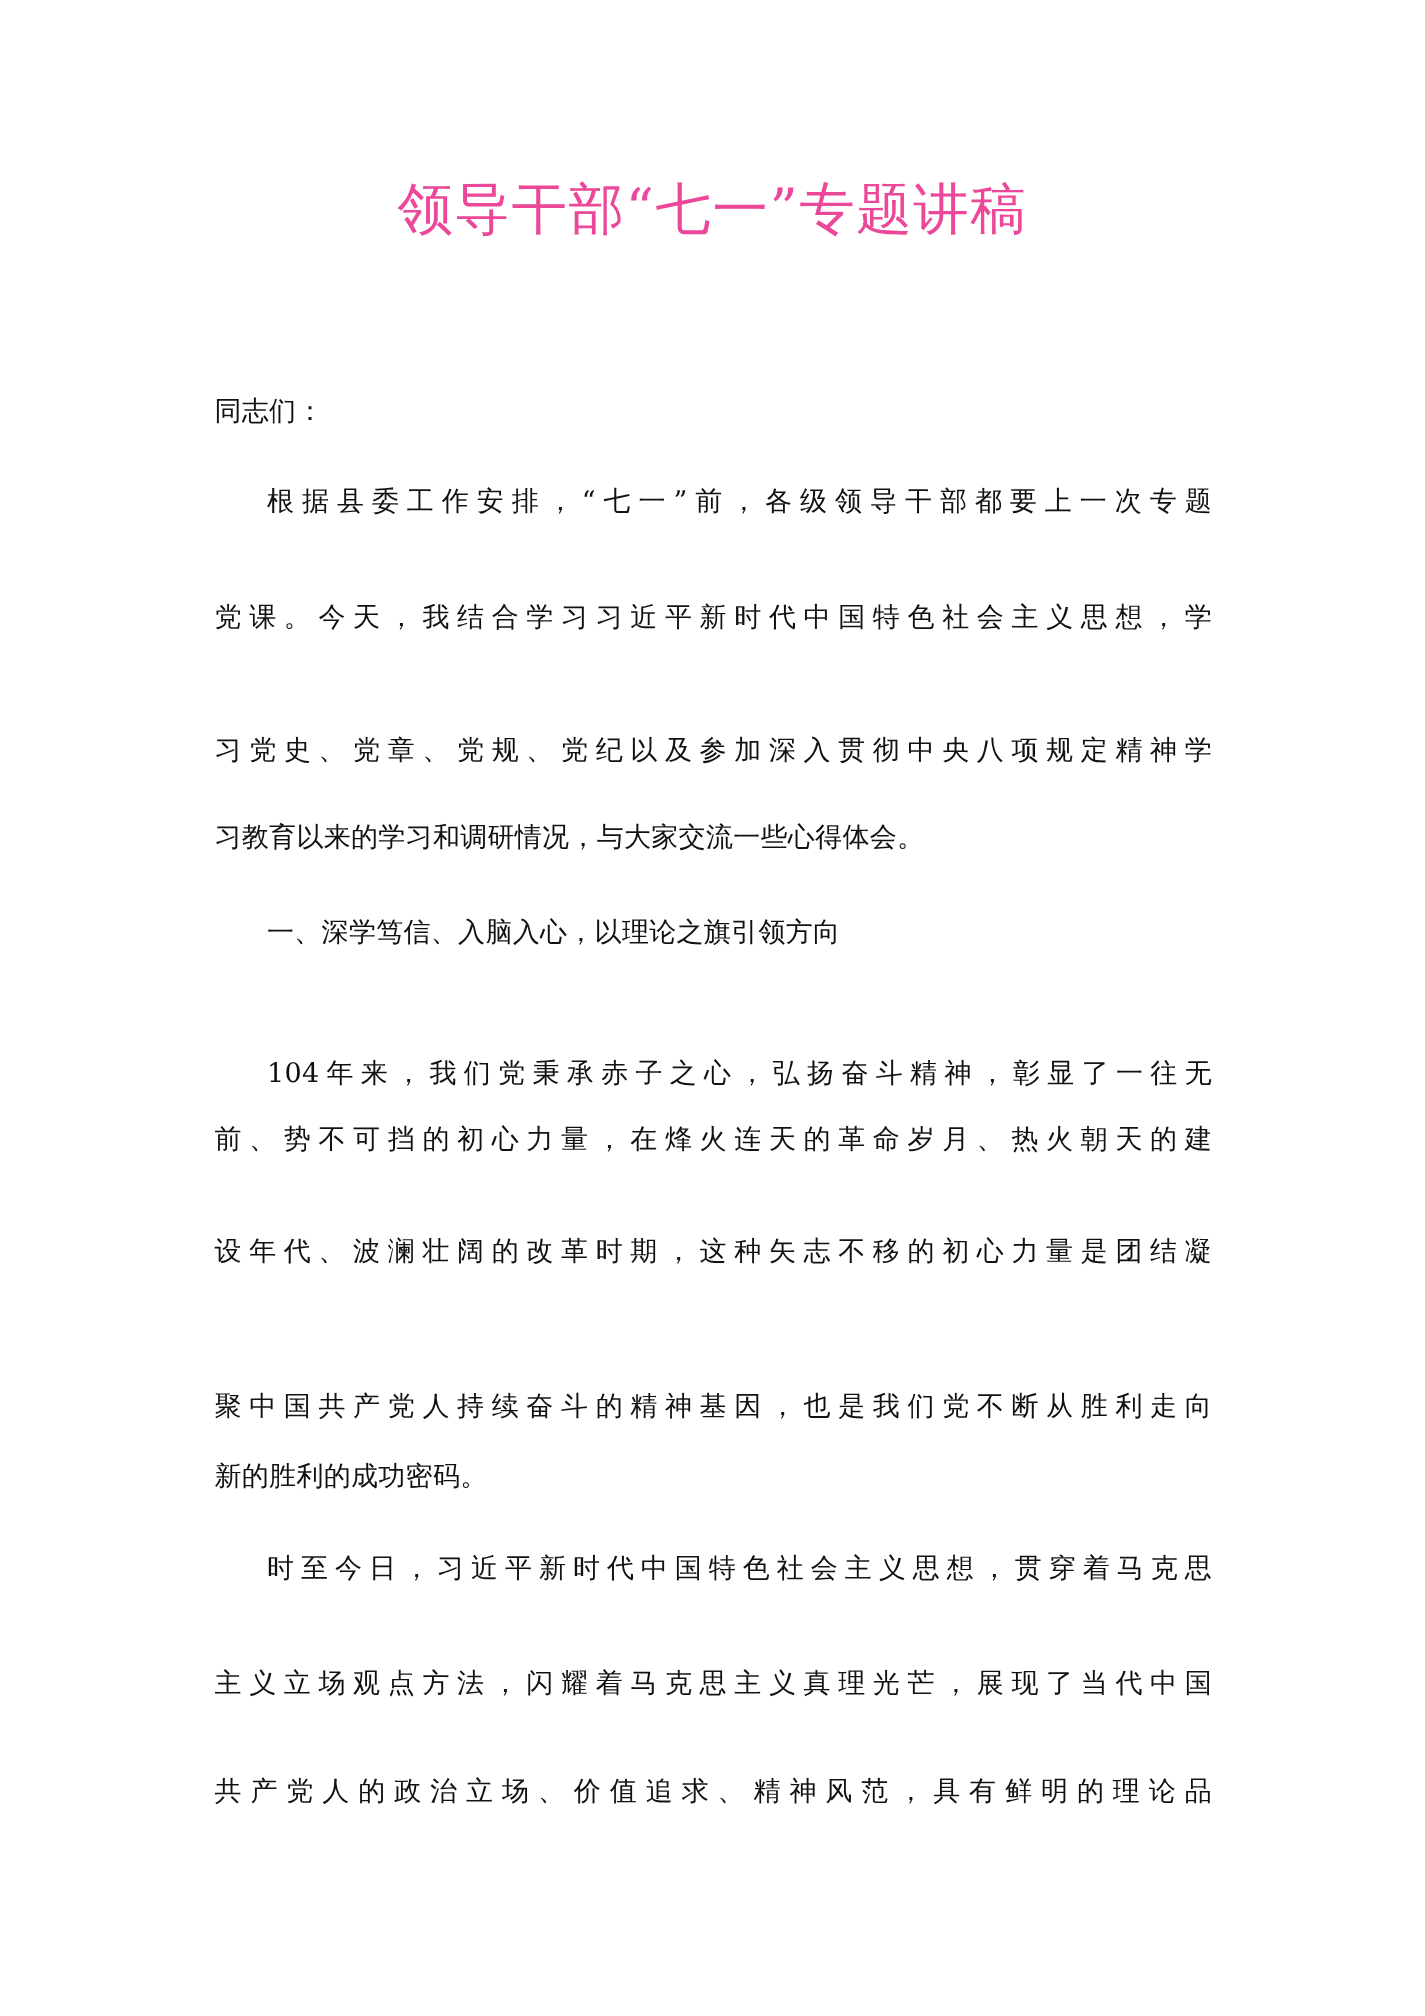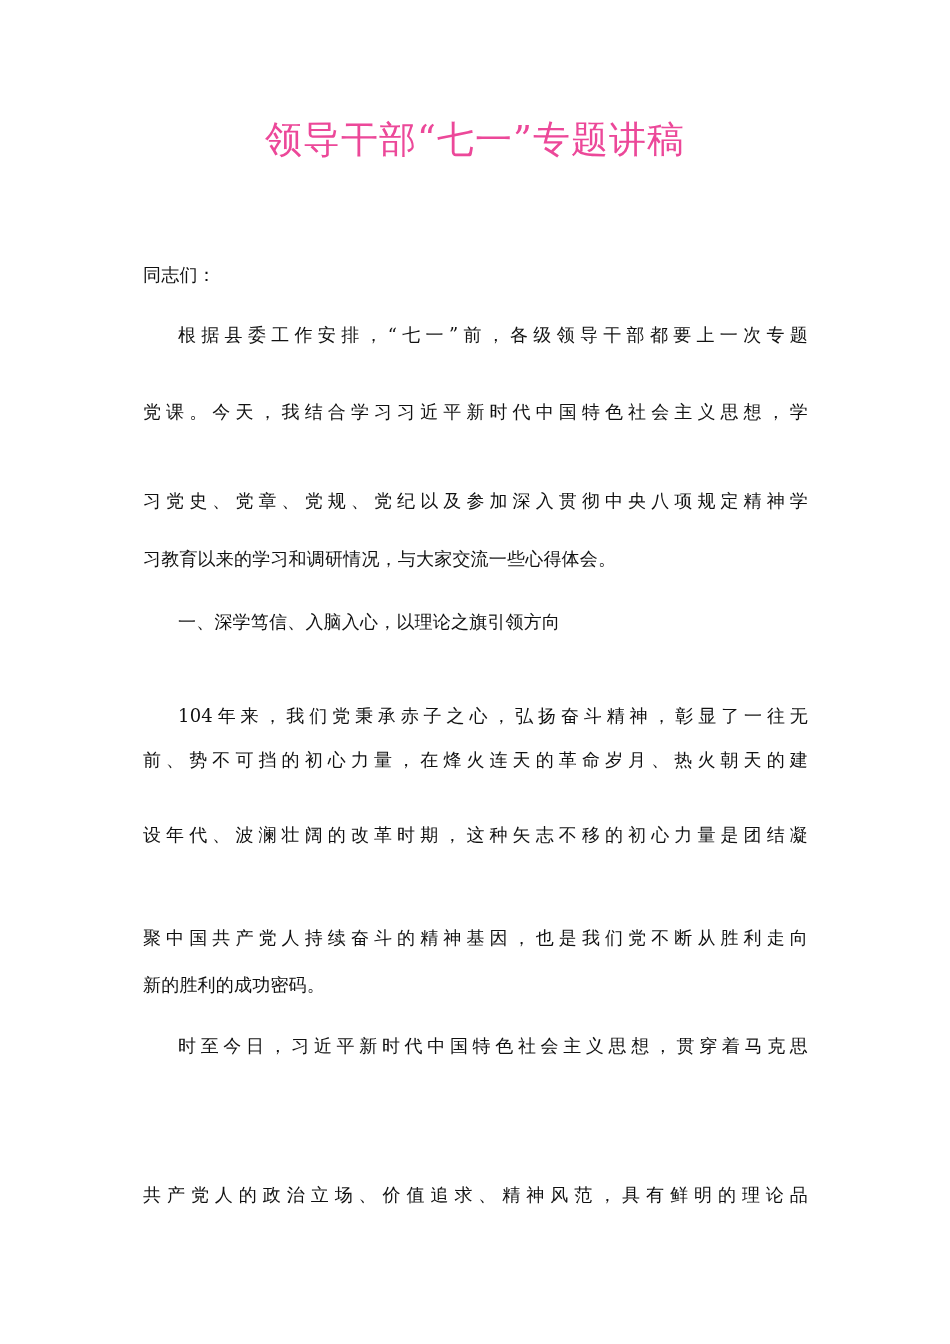--- a/index.html
+++ b/index.html
@@ -28,14 +28,15 @@
 
   <div class="line indent last" style="top:607px;">一、深学笃信、入脑入心，以理论之旗引领方向</div>
 
   <div class="line indent" style="top:701px;">104年来，我们党秉承赤子之心，弘扬奋斗精神，彰显了一往无</div>
   <div class="line" style="top:745px;">前、势不可挡的初心力量，在烽火连天的革命岁月、热火朝天的建</div>
   <div class="line" style="top:820px;">设年代、波澜壮阔的改革时期，这种矢志不移的初心力量是团结凝</div>
   <div class="line" style="top:923px;">聚中国共产党人持续奋斗的精神基因，也是我们党不断从胜利走向</div>
   <div class="line last" style="top:970px;">新的胜利的成功密码。</div>
 
   <div class="line indent" style="top:1031px;">时至今日，习近平新时代中国特色社会主义思想，贯穿着马克思</div>
+  <div class="line" style="top:1108px;">主义立场观点方法，闪耀着马克思主义真理光芒，展现了当代中国</div>
   <div class="line" style="top:1180px;">共产党人的政治立场、价值追求、精神风范，具有鲜明的理论品</div>
 </div>
 
 </body></html>

